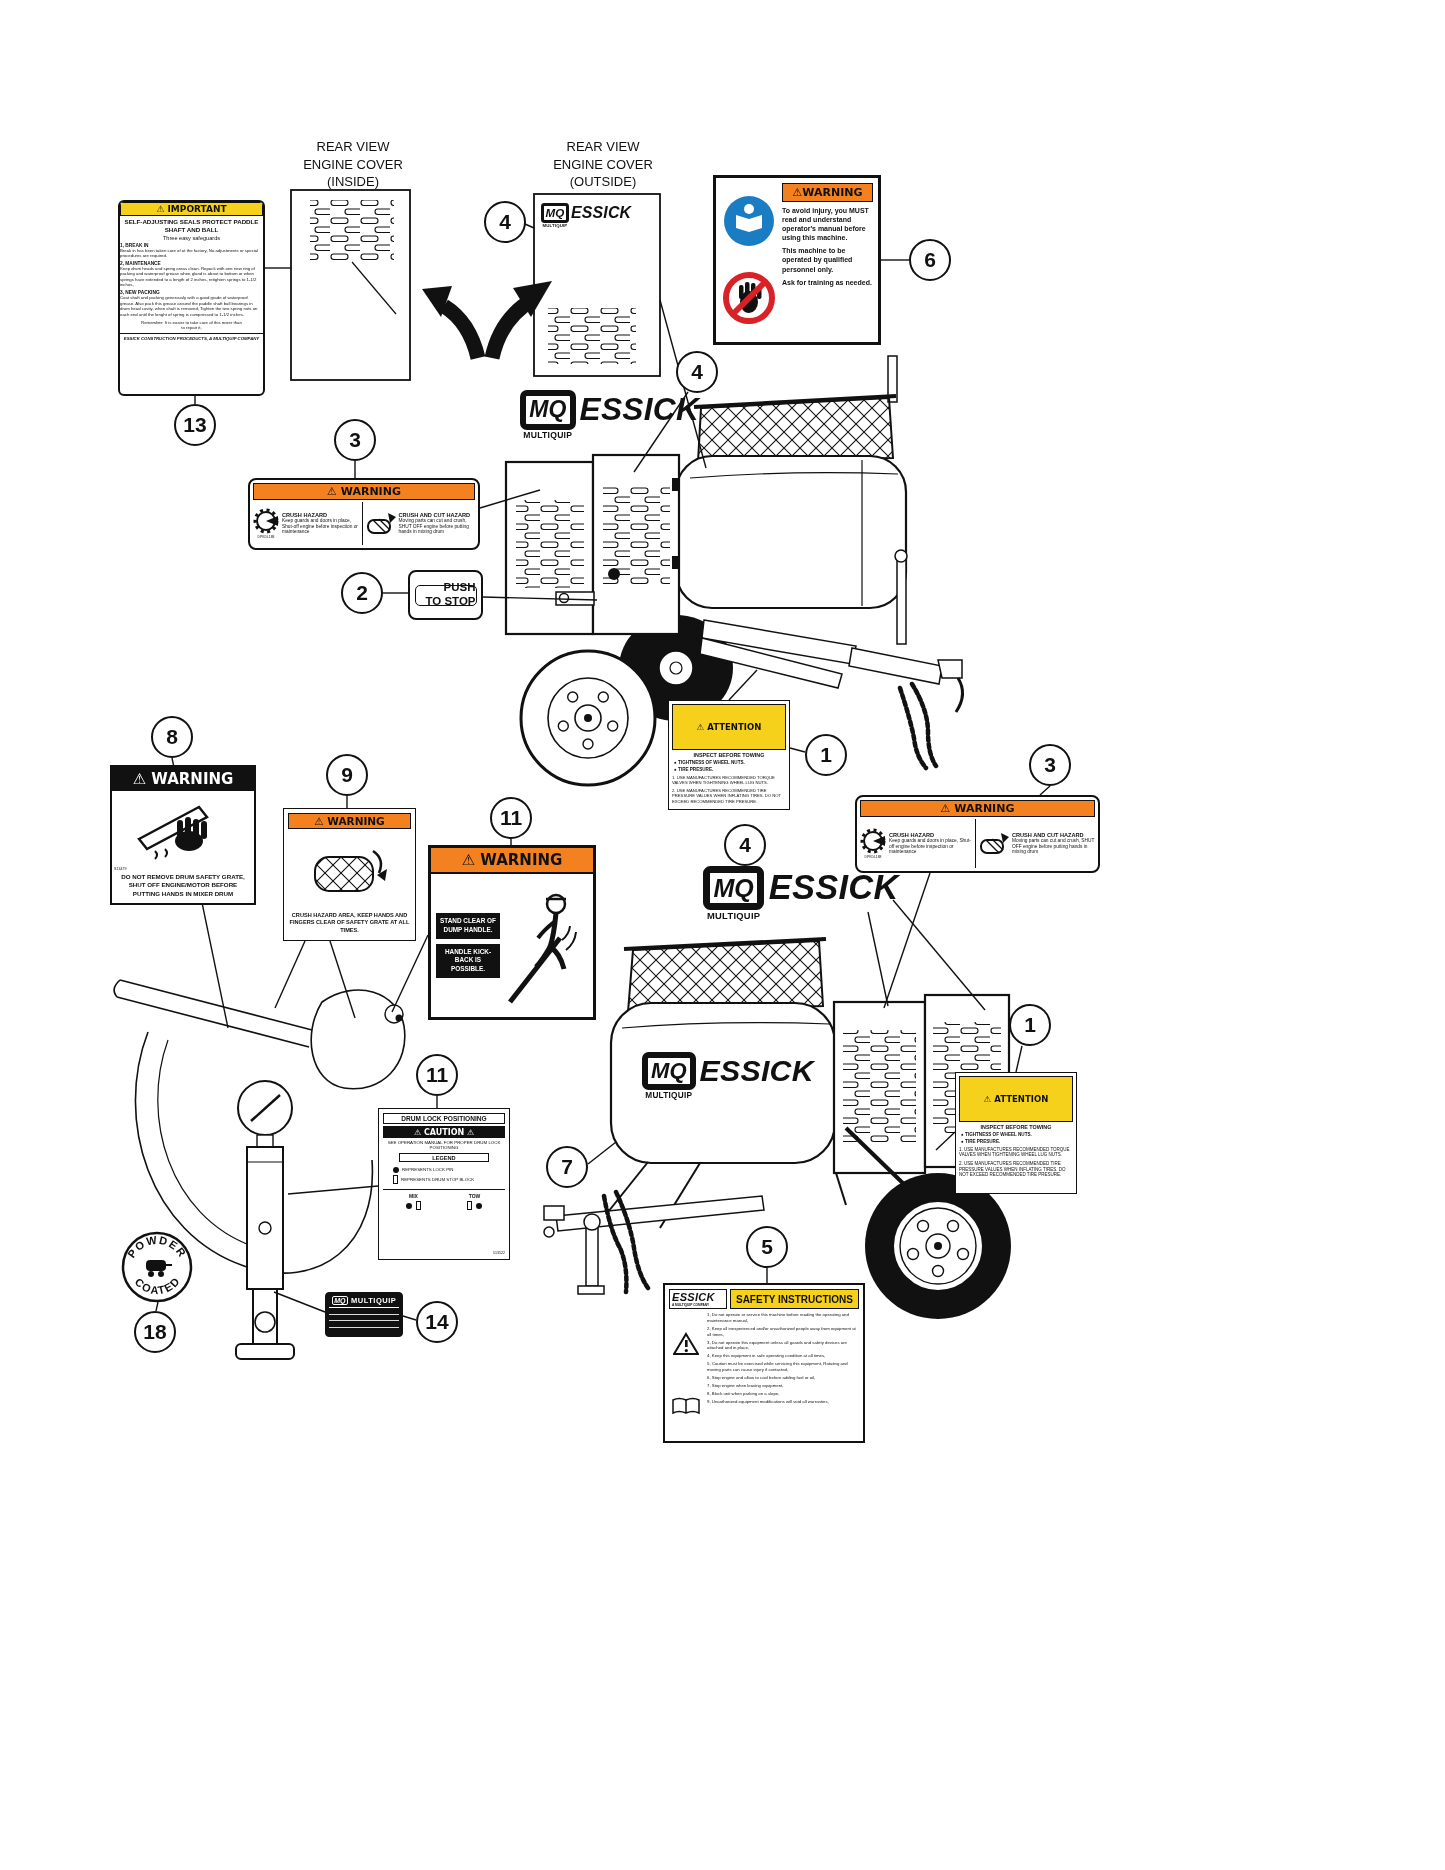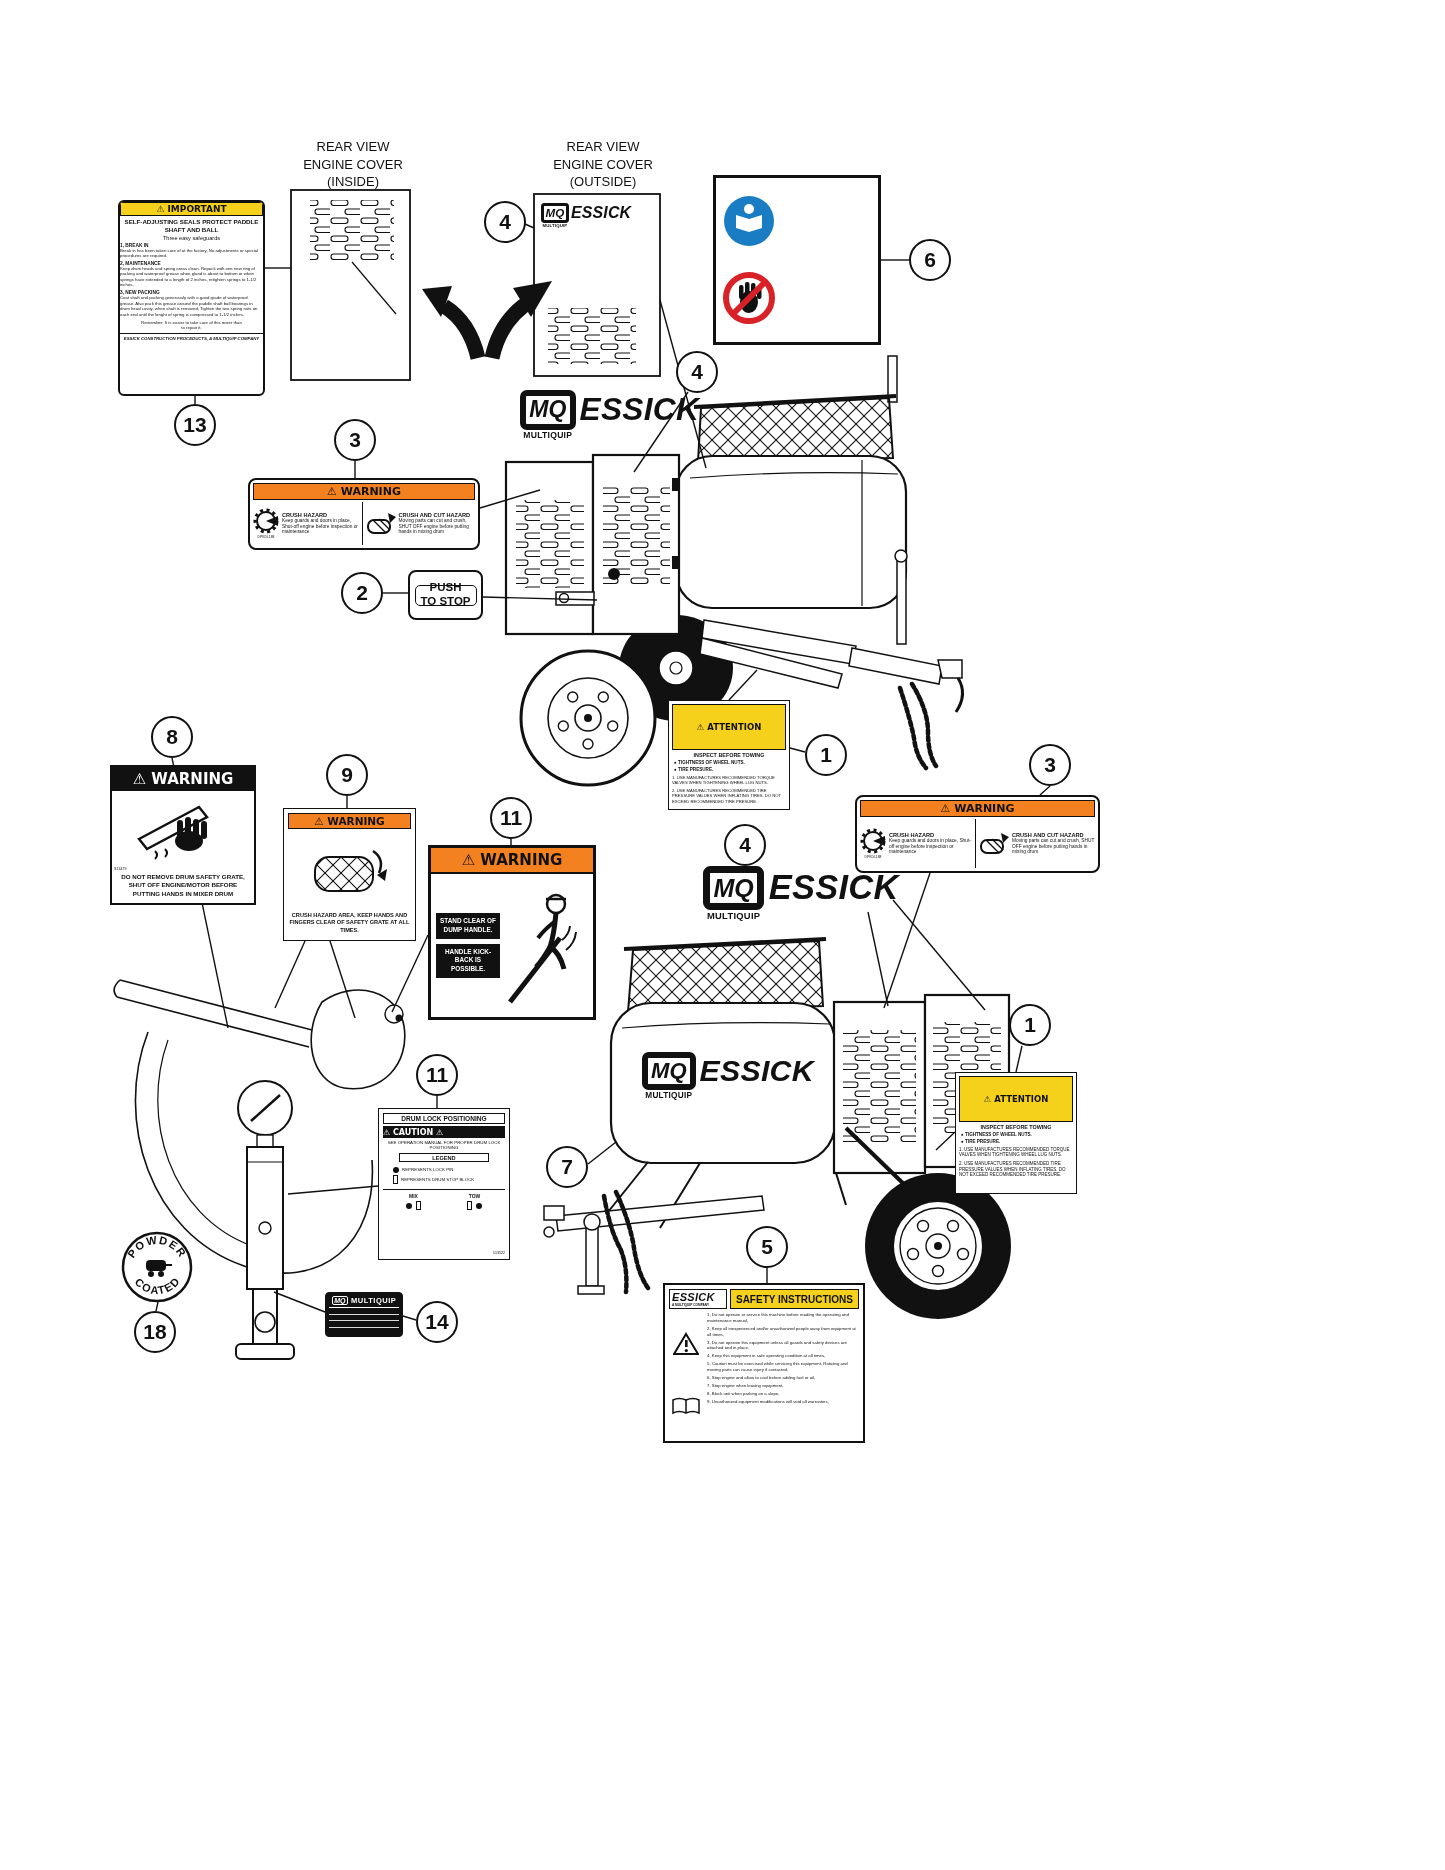--- a/index.html
+++ b/index.html
@@ -42,21 +42,21 @@
 .d3 .bd{flex:1;display:flex;align-items:stretch;gap:3px;padding-top:2px}
 .d3 .cell{display:flex;flex-direction:column;align-items:center;justify-content:center}
 .d3 .txt{flex:1;display:flex;flex-direction:column;justify-content:center}
 .d3 .h{font-weight:bold;font-size:5.6px}
 .d3 .b{font-size:4.8px;line-height:1.25}
 .d3 .pn{font-size:3.4px;margin-top:1px}
 .d3 .vdiv{width:1px;background:#111}
 
 
 .d2{left:408px;top:570px;width:75px;height:50px;border-radius:8px;border-width:2.5px;display:flex;align-items:center;justify-content:center}
-.d2 .in{border:1.5px solid #111;border-radius:5px;width:62px;height:21px;display:flex;flex-direction:column;align-items:center;justify-content:center;font-weight:bold;font-size:11.5px;line-height:1.2}
+.d2 .in{border:1.5px solid #111;border-radius:5px;width:62px;height:21px;display:flex;flex-direction:column;align-items:flex-end;justify-content:center;font-weight:bold;font-size:11.5px;line-height:1.2}
 
 
 .d1{border-width:1.5px;padding:3px;font-size:4.2px}
 .d1a{left:668px;top:700px;width:122px;height:110px}
 .d1b{left:955px;top:1072px;width:122px;height:122px;font-size:4.5px}
 .d1 .hd{background:var(--c-yellow,#f5d11c);border:1px solid #111;font-weight:bold;font-size:8.5px;text-align:center;padding:17px 0}
 .d1 .t{font-weight:bold;font-size:5.4px;text-align:center;margin:2px 0}
 .d1 .bu{font-weight:bold;font-size:4.6px;margin:2px 0 0 2px}
 .d1 .n{margin-top:2.5px;line-height:1.3}
 
@@ -77,21 +77,21 @@
 .d10{left:428px;top:845px;width:168px;height:175px;border-width:3px;display:flex;flex-direction:column}
 .d10 .hd{background:var(--c-orange,#f4811f);border-bottom:2px solid #111;font-weight:bold;font-size:15px;text-align:center;padding:3px 0}
 .d10 .bd{flex:1;display:flex;padding:5px;gap:4px}
 .d10 .boxes{width:66px;display:flex;flex-direction:column;gap:5px;justify-content:center}
 .d10 .bx{background:#111;color:#fff;font-weight:bold;font-size:6.4px;text-align:center;padding:4px 2px;line-height:1.35}
 .d10 .art{flex:1;display:flex;align-items:center;justify-content:center}
 
 
 .d11{left:378px;top:1108px;width:132px;height:152px;border-width:1.5px;padding:4px;display:flex;flex-direction:column;font-size:4.4px}
 .d11 .tt{font-weight:bold;font-size:6.6px;text-align:center;border:1px solid #111;padding:1px 0}
-.d11 .hd{background:#111;color:#fff;font-weight:bold;font-size:8px;padding:1.5px 0;margin-top:2px}
+.d11 .hd{background:#111;color:#fff;font-weight:bold;font-size:8px;text-align:center;padding:1.5px 0;margin-top:2px}
 .d11 .sub{text-align:center;margin-top:2px}
 .d11 .lg{font-weight:bold;font-size:5.6px;text-align:center;border:1px solid #111;margin:3px 16px 2px;padding:0.5px 0}
 .d11 .row{display:flex;align-items:center;gap:3px;margin:2.5px 0 0 10px}
 .d11 .pinsym{width:6px;height:6px;border-radius:50%;background:#111;flex:none}
 .d11 .blksym{width:5px;height:9px;border:1px solid #111;flex:none}
 .d11 .bot{display:flex;justify-content:space-around;margin-top:5px;border-top:1px solid #111;padding-top:3px}
 .d11 .grp{display:flex;flex-direction:column;align-items:center;gap:2px;font-weight:bold;font-size:5px}
 .d11 .sym{display:flex;gap:4px;align-items:center}
 .d11 .pnr{text-align:right;font-size:3.6px;margin-top:auto}
 
@@ -356,20 +356,26 @@
         <g fill="#111">
           <ellipse cx="27" cy="31" rx="9" ry="11"></ellipse>
           <rect x="17" y="14" width="4.5" height="14" rx="2"></rect>
           <rect x="23" y="11" width="4.5" height="16" rx="2"></rect>
           <rect x="29" y="12" width="4.5" height="15" rx="2"></rect>
           <rect x="35" y="15" width="4.5" height="13" rx="2"></rect>
         </g>
         <line x1="11" y1="43" x2="43" y2="11" stroke="var(--c-red,#d92128)" stroke-width="6"></line>
       </svg>
     </div>
+    <div class="txt">
+      <div class="hd warnhd">⚠WARNING</div>
+      <div class="p">To avoid injury, you MUST read and understand operator's manual before using this machine.</div>
+      <div class="p">This machine to be operated by qualified personnel only.</div>
+      <div class="p">Ask for training as needed.</div>
+    </div>
   </div>
 
   <div class="decal d3 d3a">
     <div class="hd warnhd">⚠ WARNING</div>
     <div class="bd">
       <div class="cell">
         <svg width="26" height="26">
             <circle cx="13" cy="13" r="9" fill="none" stroke="#111" stroke-width="2"></circle>
             <circle cx="13" cy="13" r="11" fill="none" stroke="#111" stroke-width="3" stroke-dasharray="3 3.5"></circle>
             <polygon points="13,13 25,8 25,18" fill="#111"></polygon>

